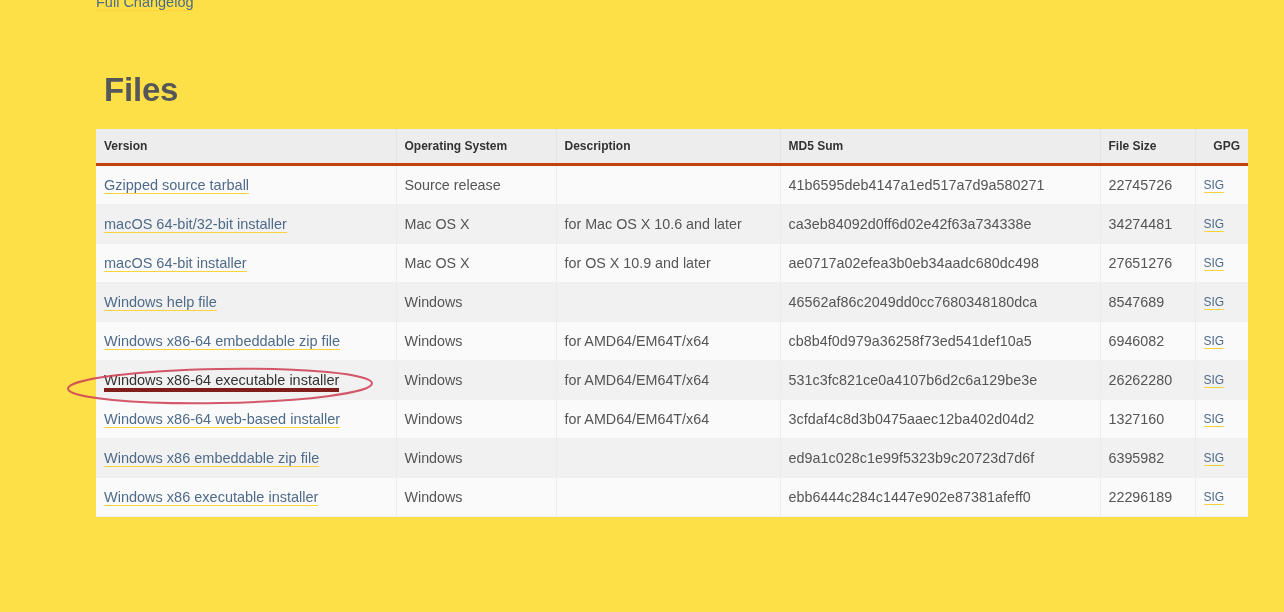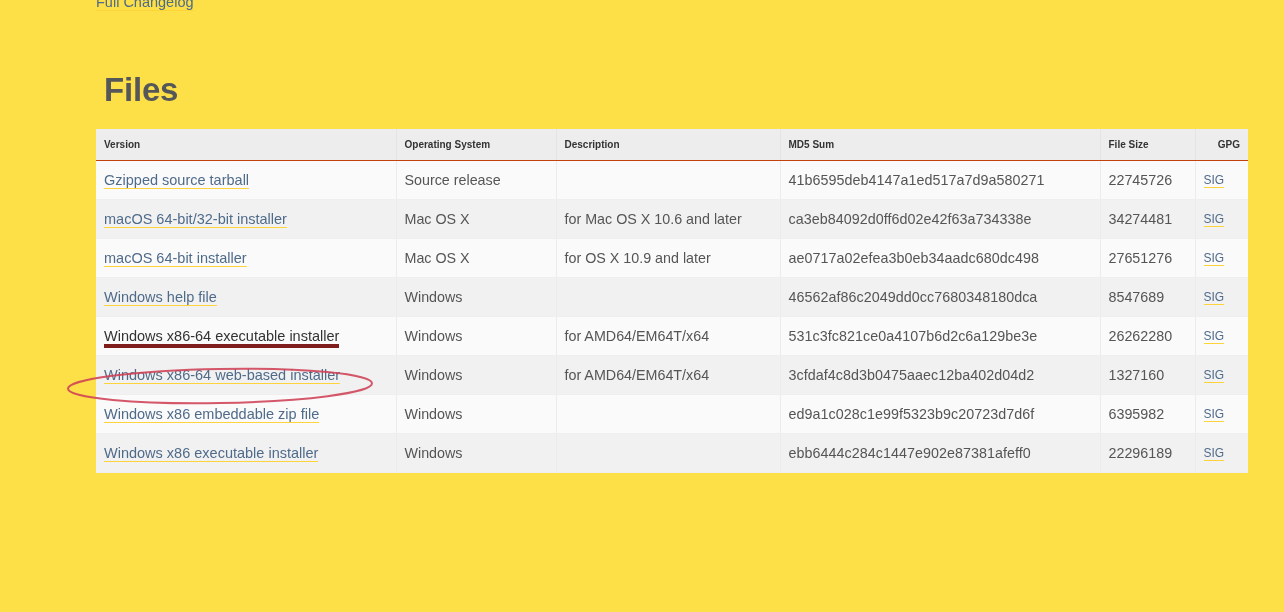--- a/index.html
+++ b/index.html
@@ -73,22 +73,22 @@
   table.files col.c-md5       { width: 320px; }
   table.files col.c-size      { width: 95px; }
   table.files col.c-gpg       { width: 53px; }
 
   table.files thead th {
     background: #ededed;
     text-align: left;
     font-weight: bold;
     color: #333333;
     padding: 10px 8px 10px 8px;
-    font-size: 10px;
-    border-bottom: 1px solid #c2410c;
+    font-size: 12px;
+    border-bottom: 3px solid #c2410c;
     border-right: 1px solid #e4e4e4;
     white-space: nowrap;
   }
   table.files thead th:last-child { border-right: none; text-align: right; }
 
   table.files tbody td {
     padding: 9px 8px 9px 8px;
     color: #555555;
     border-right: 1px solid #ececec;
     border-bottom: 1px solid #efefef;
@@ -184,20 +184,28 @@
           </tr>
           <tr>
             <td><a class="pylink" href="#">Windows help file</a></td>
             <td>Windows</td>
             <td></td>
             <td class="md5">46562af86c2049dd0cc7680348180dca</td>
             <td>8547689</td>
             <td class="gpg"><a class="pylink" href="#">SIG</a></td>
           </tr>
           <tr>
+            <td><a class="pylink" href="#">Windows x86-64 embeddable zip file</a></td>
+            <td>Windows</td>
+            <td>for AMD64/EM64T/x64</td>
+            <td class="md5">cb8b4f0d979a36258f73ed541def10a5</td>
+            <td>6946082</td>
+            <td class="gpg"><a class="pylink" href="#">SIG</a></td>
+          </tr>
+          <tr>
             <td><a class="pylink hovered" href="#">Windows x86-64 executable installer</a></td>
             <td>Windows</td>
             <td>for AMD64/EM64T/x64</td>
             <td class="md5">531c3fc821ce0a4107b6d2c6a129be3e</td>
             <td>26262280</td>
             <td class="gpg"><a class="pylink" href="#">SIG</a></td>
           </tr>
           <tr>
             <td><a class="pylink" href="#">Windows x86-64 web-based installer</a></td>
             <td>Windows</td>

